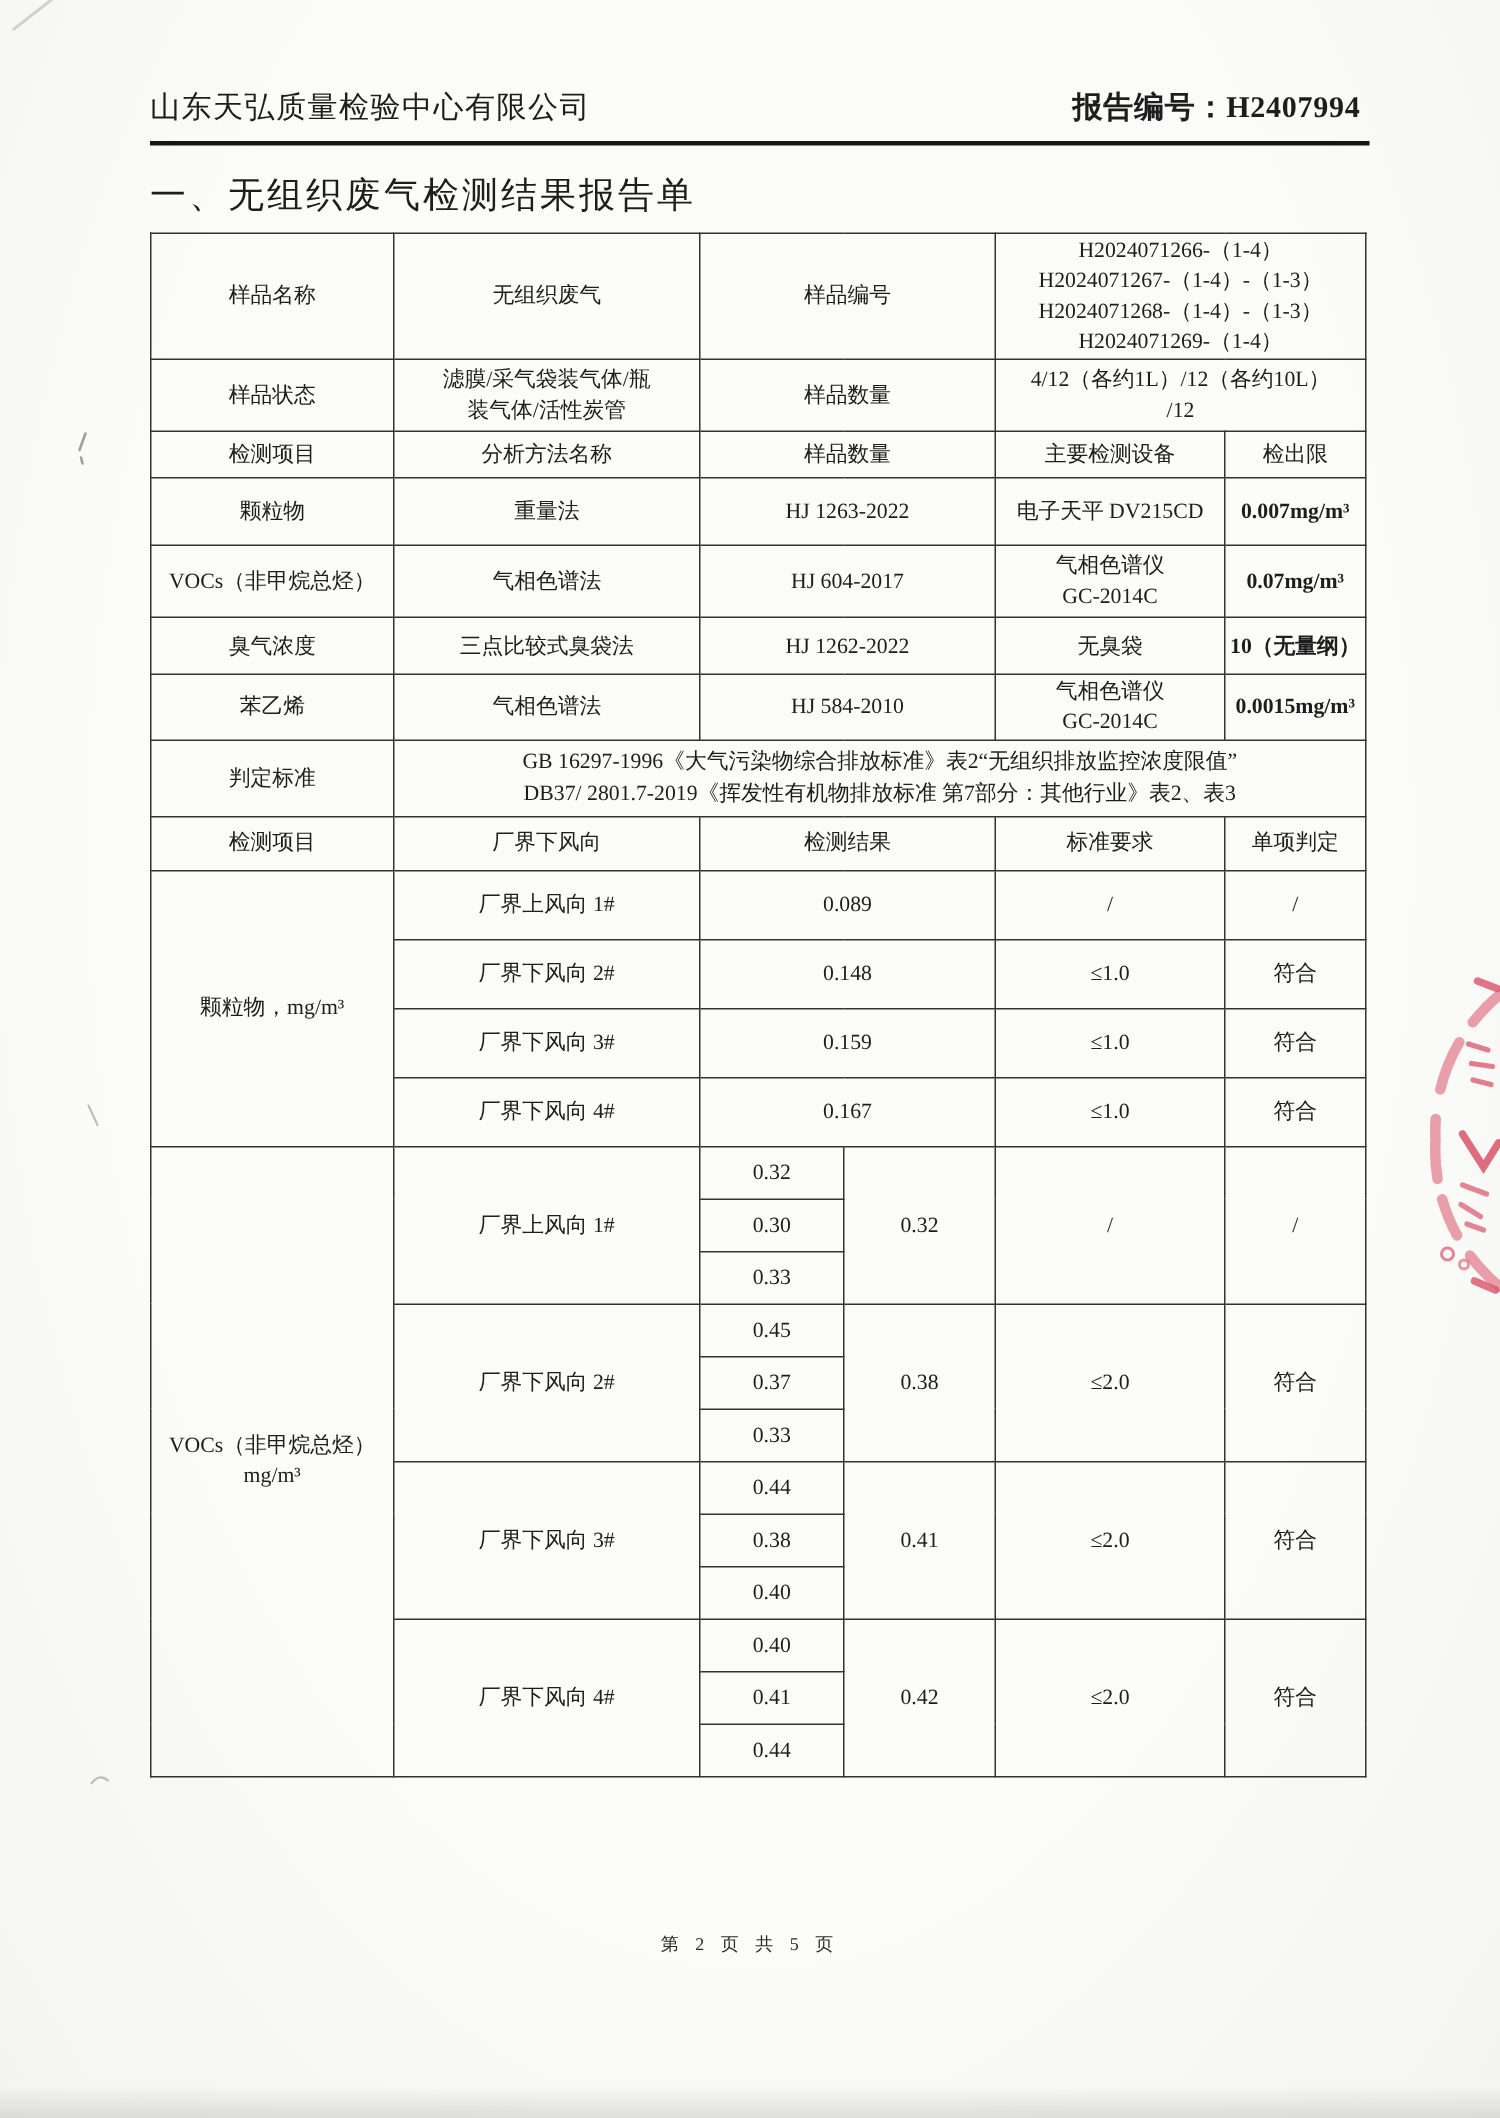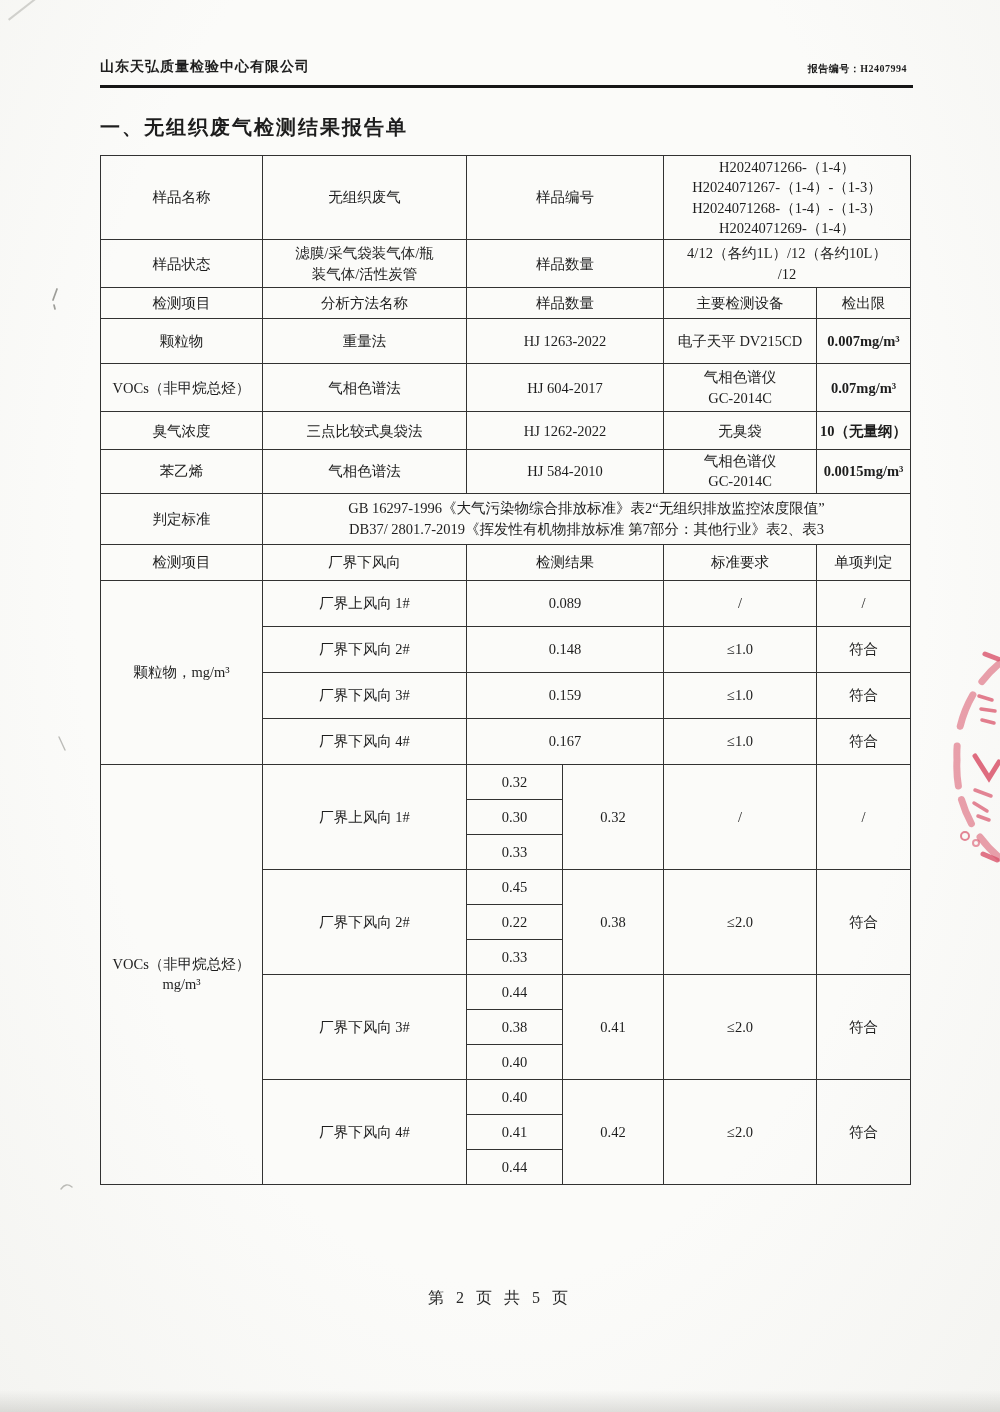--- a/index.html
+++ b/index.html
@@ -15,29 +15,29 @@
     overflow:hidden;
   }
   
   .header{
     position:absolute;left:100px;top:58px;width:813px;
     display:flex;justify-content:space-between;align-items:flex-end;
     padding-bottom:9px;border-bottom:3px solid #161616;
   }
   .company{
     font-family:"Liberation Sans","DejaVu Sans",sans-serif;
-    font-weight:700;font-size:14px;letter-spacing:1px;
+    font-weight:400;font-size:20px;letter-spacing:1px;
   }
   .report-no{
-    font-weight:700;font-size:10px;letter-spacing:.5px;padding-right:6px;
+    font-weight:700;font-size:20px;letter-spacing:.5px;padding-right:6px;
   }
   .doc-title{
     position:absolute;left:100px;top:114px;
     font-family:"Liberation Sans","DejaVu Sans",sans-serif;
-    font-weight:700;font-size:20px;letter-spacing:2px;
+    font-weight:400;font-size:24px;letter-spacing:2px;
   }
   
   table.report{
     position:absolute;left:100px;top:155px;width:810px;
     border-collapse:collapse;table-layout:fixed;
   }
   table.report td{
     border:1.6px solid #323232;
     text-align:center;vertical-align:middle;
     font-size:14.5px;line-height:1.4;
@@ -58,21 +58,21 @@
     position:absolute;left:4px;top:6px;width:42px;height:1.5px;
     background:#b0b0ac;opacity:.55;transform:rotate(-38deg);
   }
   .bottom-shade{
     position:absolute;left:0;bottom:0;width:100%;height:22px;
     background:linear-gradient(to top, rgba(150,150,145,.28), rgba(150,150,145,0));
   }
   
   .footer{
     position:absolute;left:0;top:1288px;width:100%;
-    text-align:center;font-size:16px;letter-spacing:4px;color:#2a2a2a;
+    text-align:center;font-size:12px;letter-spacing:4px;color:#2a2a2a;
   }
 </style>
 </head>
 <body>
 
 <div class="page">
 
   <div class="corner-artifact"></div>
 
   <div class="header">
@@ -207,21 +207,21 @@
         </tr>
 
     <tr style="height:35px">
       <td rowspan="3">厂界下风向 2#</td>
       <td>0.45</td>
       <td rowspan="3">0.38</td>
       <td rowspan="3">≤2.0</td>
       <td rowspan="3">符合</td>
     </tr>
     <tr style="height:35px">
-          <td>0.22</td>
+          <td>0.37</td>
         </tr>
     <tr style="height:35px">
           <td>0.33</td>
         </tr>
 
     <tr style="height:35px">
       <td rowspan="3">厂界下风向 3#</td>
       <td>0.44</td>
       <td rowspan="3">0.41</td>
       <td rowspan="3">≤2.0</td>

